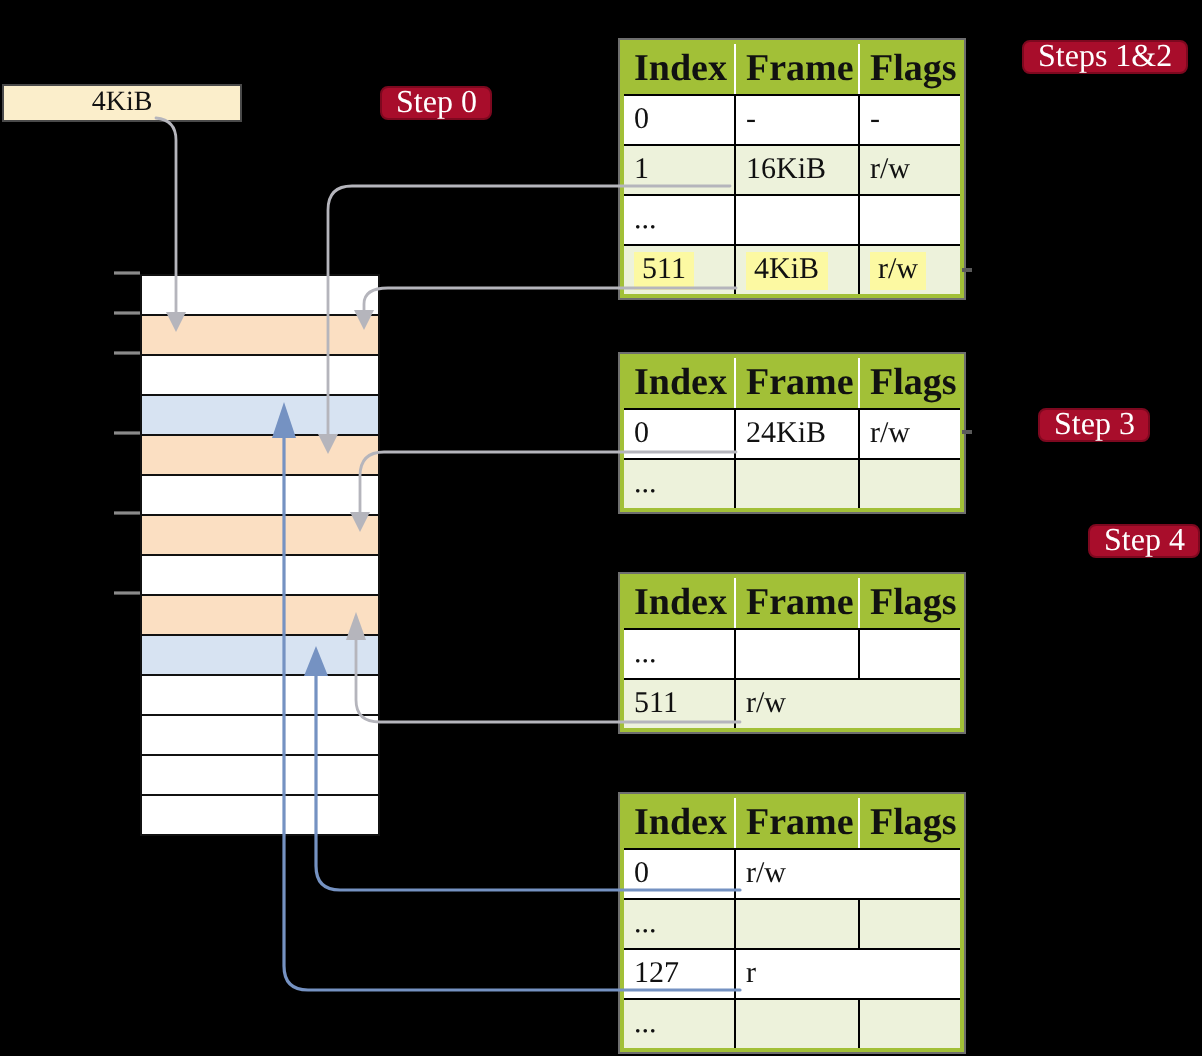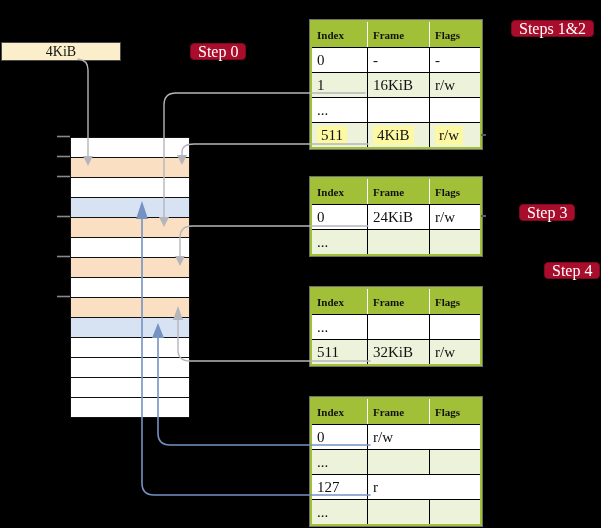--- a/index.html
+++ b/index.html
@@ -45,21 +45,21 @@
   #table3{top:287px;}
   #table4{top:397px;}
   .prow{display:flex;height:25px;box-sizing:border-box;}
   .prow.body{border-top:1px solid #000;}
   .prow.body:nth-child(odd){background:#EDF2DB;}
   .phead{background:#A2C037;color:#fff;font-weight:bold;}
   .pcell{
     box-sizing:border-box;padding-left:5px;display:flex;align-items:center;
     font-size:15px;color:#111;overflow:hidden;white-space:nowrap;
   }
-  .phead .pcell{border-right:1px solid #fff;font-size:11px;}
+  .phead .pcell{border-right:1px solid #fff;font-size:19px;}
   .prow.body .pcell{border-right:1px solid #000;}
   .pcell:last-child{border-right:none !important;}
   .c-index{width:56px;}
   .c-frame{width:62px;text-align:center;}
   .c-flags{flex:1;}
   .hl{background:#FCF9A2;padding:1px 4px;}
   
   #overlay{position:absolute;left:0;top:0;pointer-events:none;}
 </style>
 </head>
@@ -196,23 +196,20 @@
       <div class="pcell c-frame">
           <span></span>
         </div>
       <div class="pcell c-flags">
           <span></span>
         </div>
     </div>
     <div class="prow body">
       <div class="pcell c-index">
           <span>511</span>
-        </div>
-      <div class="pcell c-frame">
-          <span>32KiB</span>
         </div>
       <div class="pcell c-flags">
           <span>r/w</span>
         </div>
     </div>
   </div>
 
   <div class="ptable" id="table4">
     <div class="prow phead">
       <div class="pcell c-index">Index</div>

